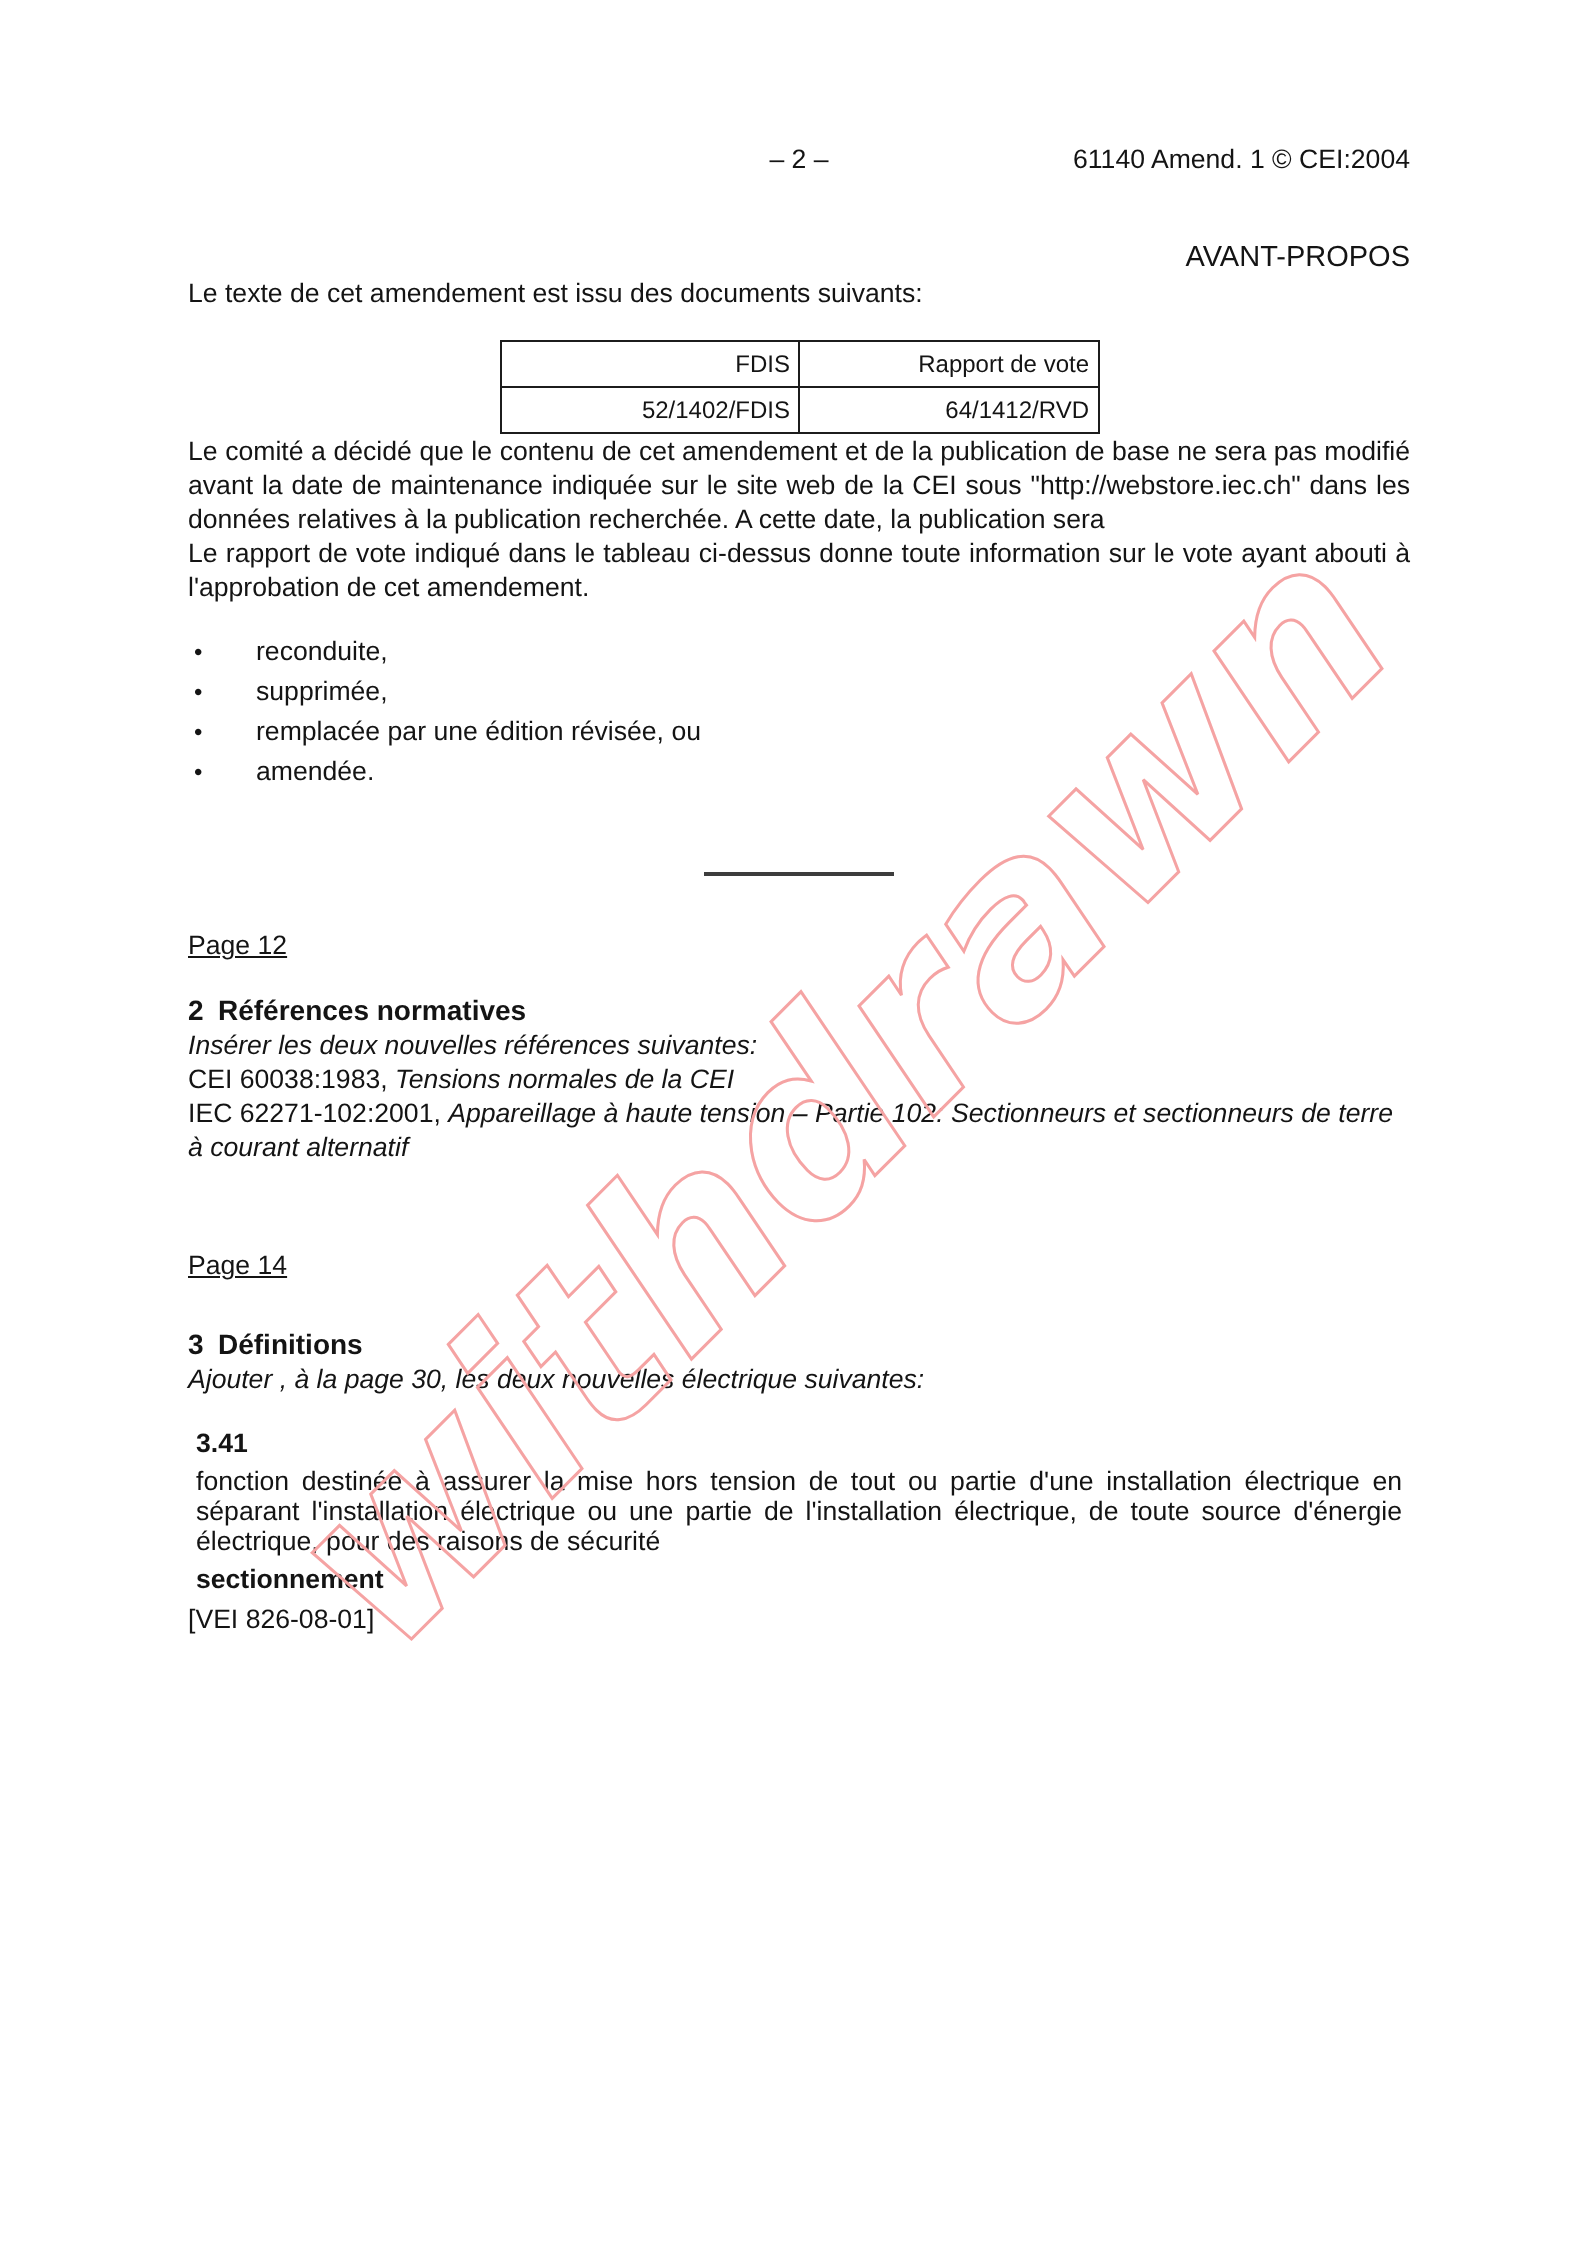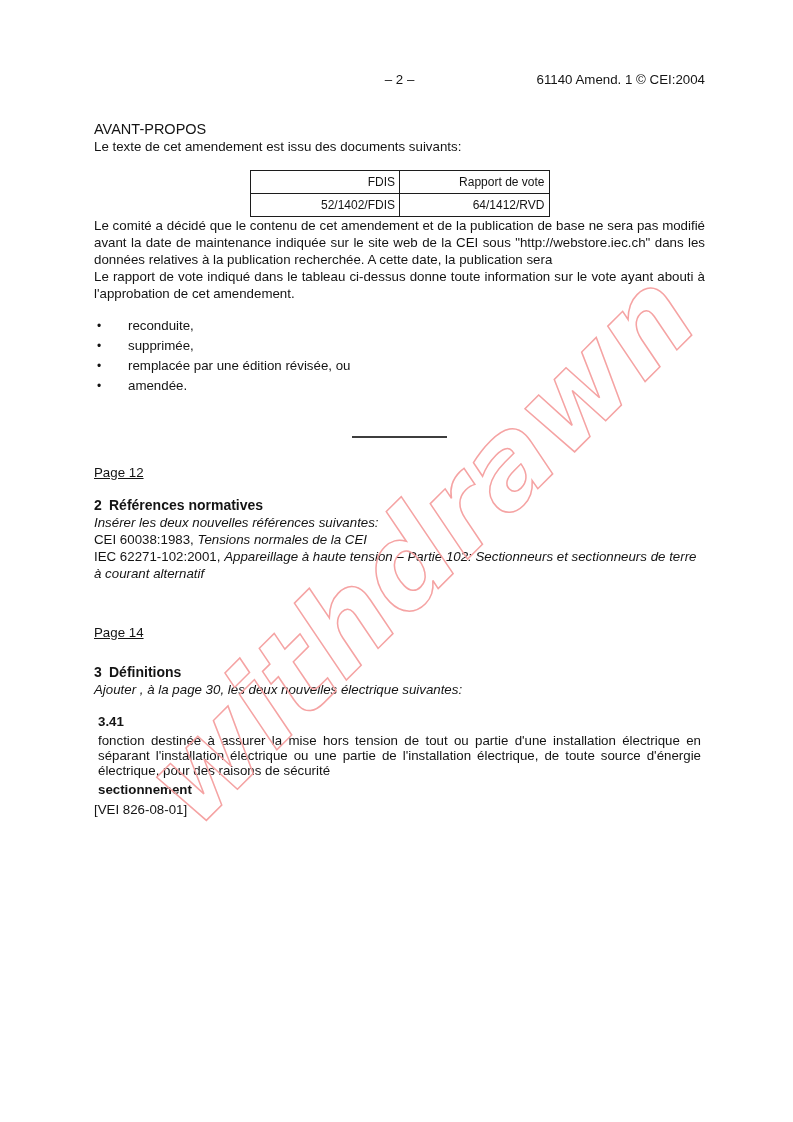--- a/index.html
+++ b/index.html
@@ -28,21 +28,21 @@
     position: absolute;
     left: 50%;
     transform: translateX(-50%);
   }
   .doc-ref {
     position: absolute;
     right: 0;
   }
   .doc-title {
     margin: 32px 0 0 0;
-    text-align: left;
+    text-align: right;
     font-size: 14.5px;
     font-weight: normal;
     line-height: 18px;
   }
   p.para {
     margin: 0;
     line-height: 17px;
   }
   .justify { text-align: justify; }
   .italic  { font-style: italic; }

